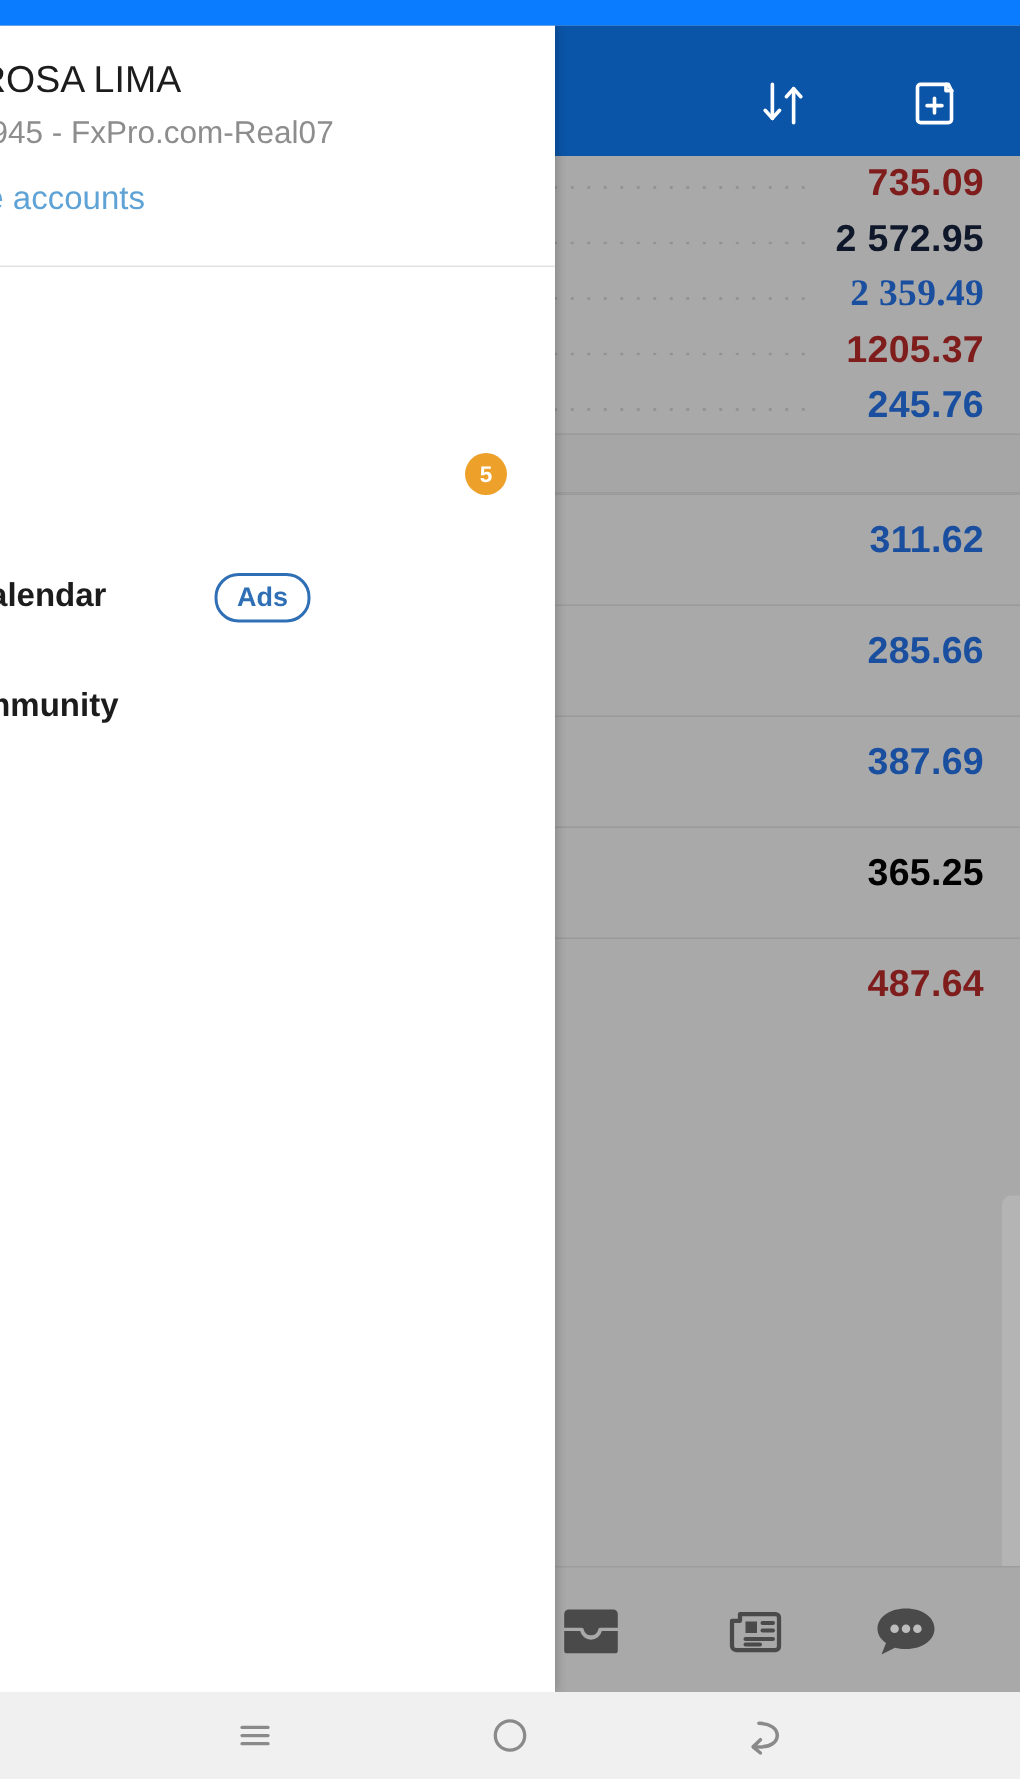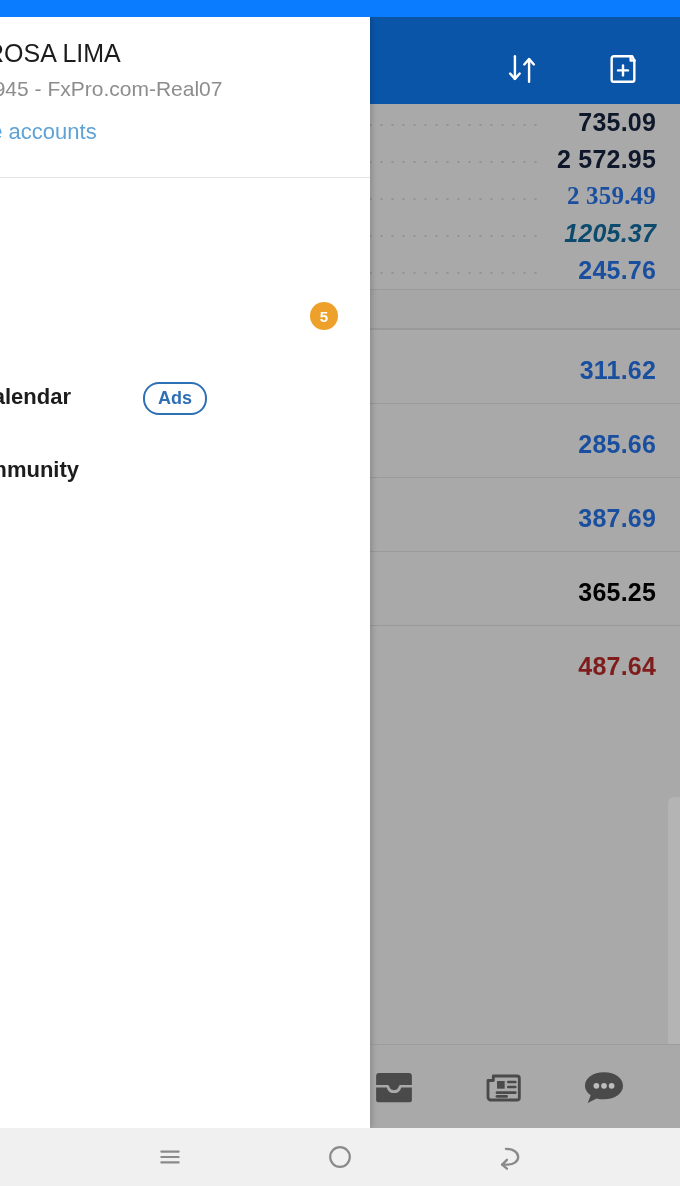--- a/index.html
+++ b/index.html
@@ -120,21 +120,21 @@
   .q-val {
     position: absolute;
     right: 24px;
     color: #1a4fa0;
     font-size: 25px;
     font-weight: bold;
     white-space: nowrap;
     letter-spacing: .2px;
   }
   .q-row.compact .q-val { top: 4px; }
-  .q-row.tall    .q-val { top: 26px; margin-left: 40px; }
+  .q-row.tall    .q-val { top: 16px; margin-left: 40px; }
 
   
   #q-sep {
     position: absolute;
     left: 0; top: 229px;
     width: 680px; height: 40px;
     background: #a6a6a6;
     border-top: 1px solid #9a9a9a;
     border-bottom: 1px solid #9a9a9a;
     box-sizing: border-box;
@@ -322,36 +322,36 @@
             <path d="M8.5 13 H15.5"></path>
         </svg>
       </div>
     </div>
 
     <div id="quote-list">
 
     <div class="q-row compact">
           <span class="q-sym"></span>
           <span class="q-leader"></span>
-          <span class="q-val" style="color: #0f172a; text-align: right;">735.09</span>
+          <span class="q-val" style="color: #7f1d1d; text-align: right;">735.09</span>
         </div>
         <div class="q-row compact">
           <span class="q-sym"></span>
           <span class="q-leader"></span>
           <span class="q-val" style="color: #0f172a;">2 572.95</span>
         </div>
         <div class="q-row compact">
           <span class="q-sym"></span>
           <span class="q-leader"></span>
           <span class="q-val" style="color: rgb(26, 79, 160); font-family: Liberation Serif, serif;">2 359.49</span>
         </div>
         <div class="q-row compact">
           <span class="q-sym"></span>
           <span class="q-leader"></span>
-          <span class="q-val" style="color: #0c4a6e; font-style: italic;">1205.37</span>
+          <span class="q-val" style="color: #7f1d1d;">1205.37</span>
         </div>
         <div class="q-row compact">
           <span class="q-sym"></span>
           <span class="q-leader"></span>
           <span class="q-val" style="color: rgb(26, 79, 160);">245.76</span>
         </div>
         <div class="q-row tall" style="position: absolute; top: 225px;">
           <span class="q-sym"></span>
           <span class="q-val" style="color: rgb(26, 79, 160);">311.62</span>
         </div>

